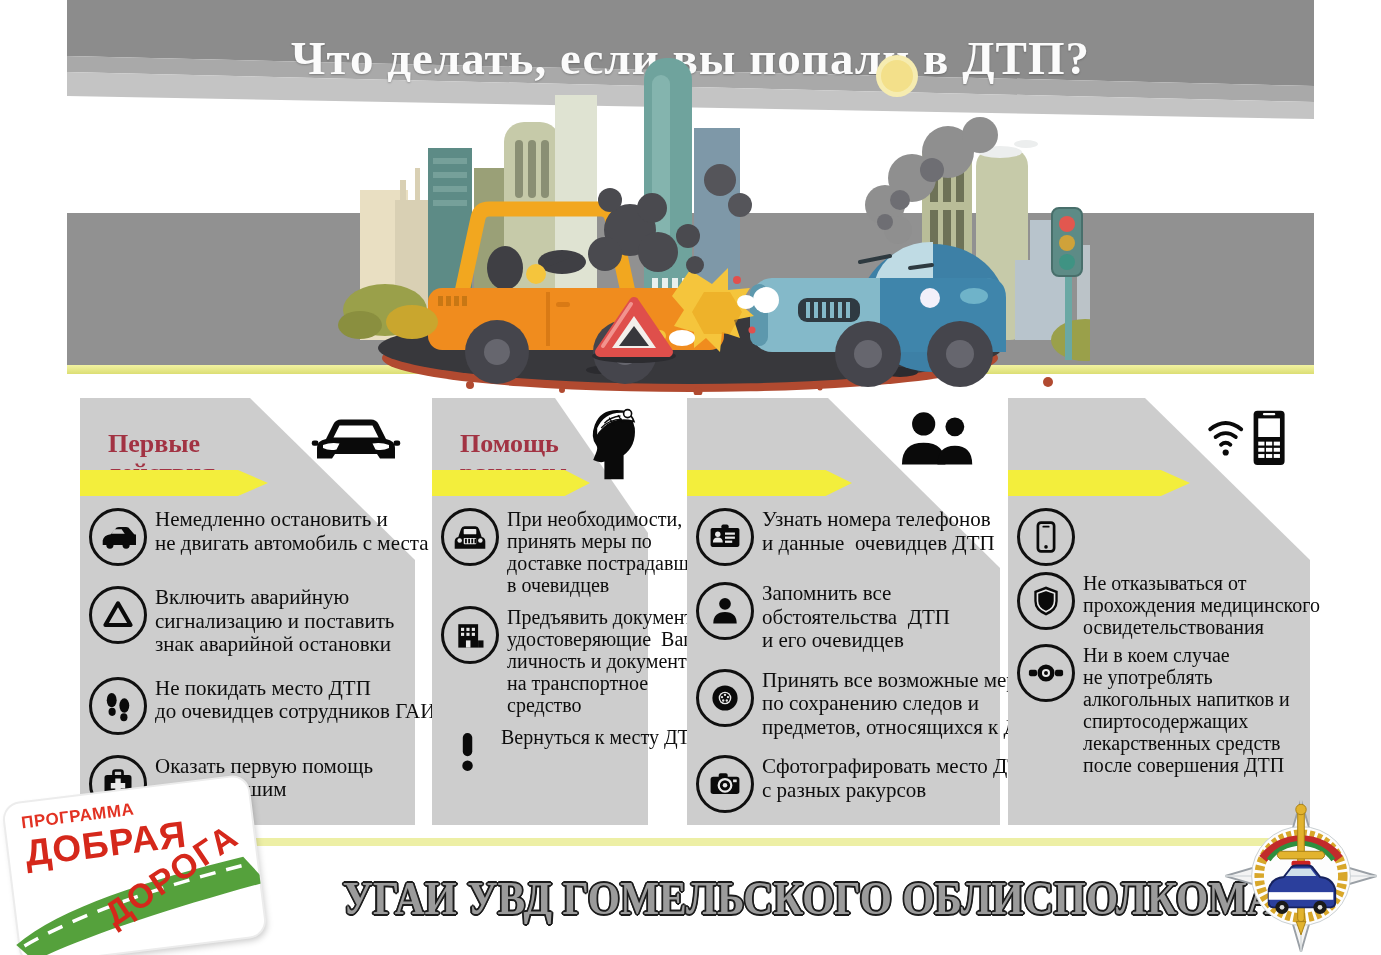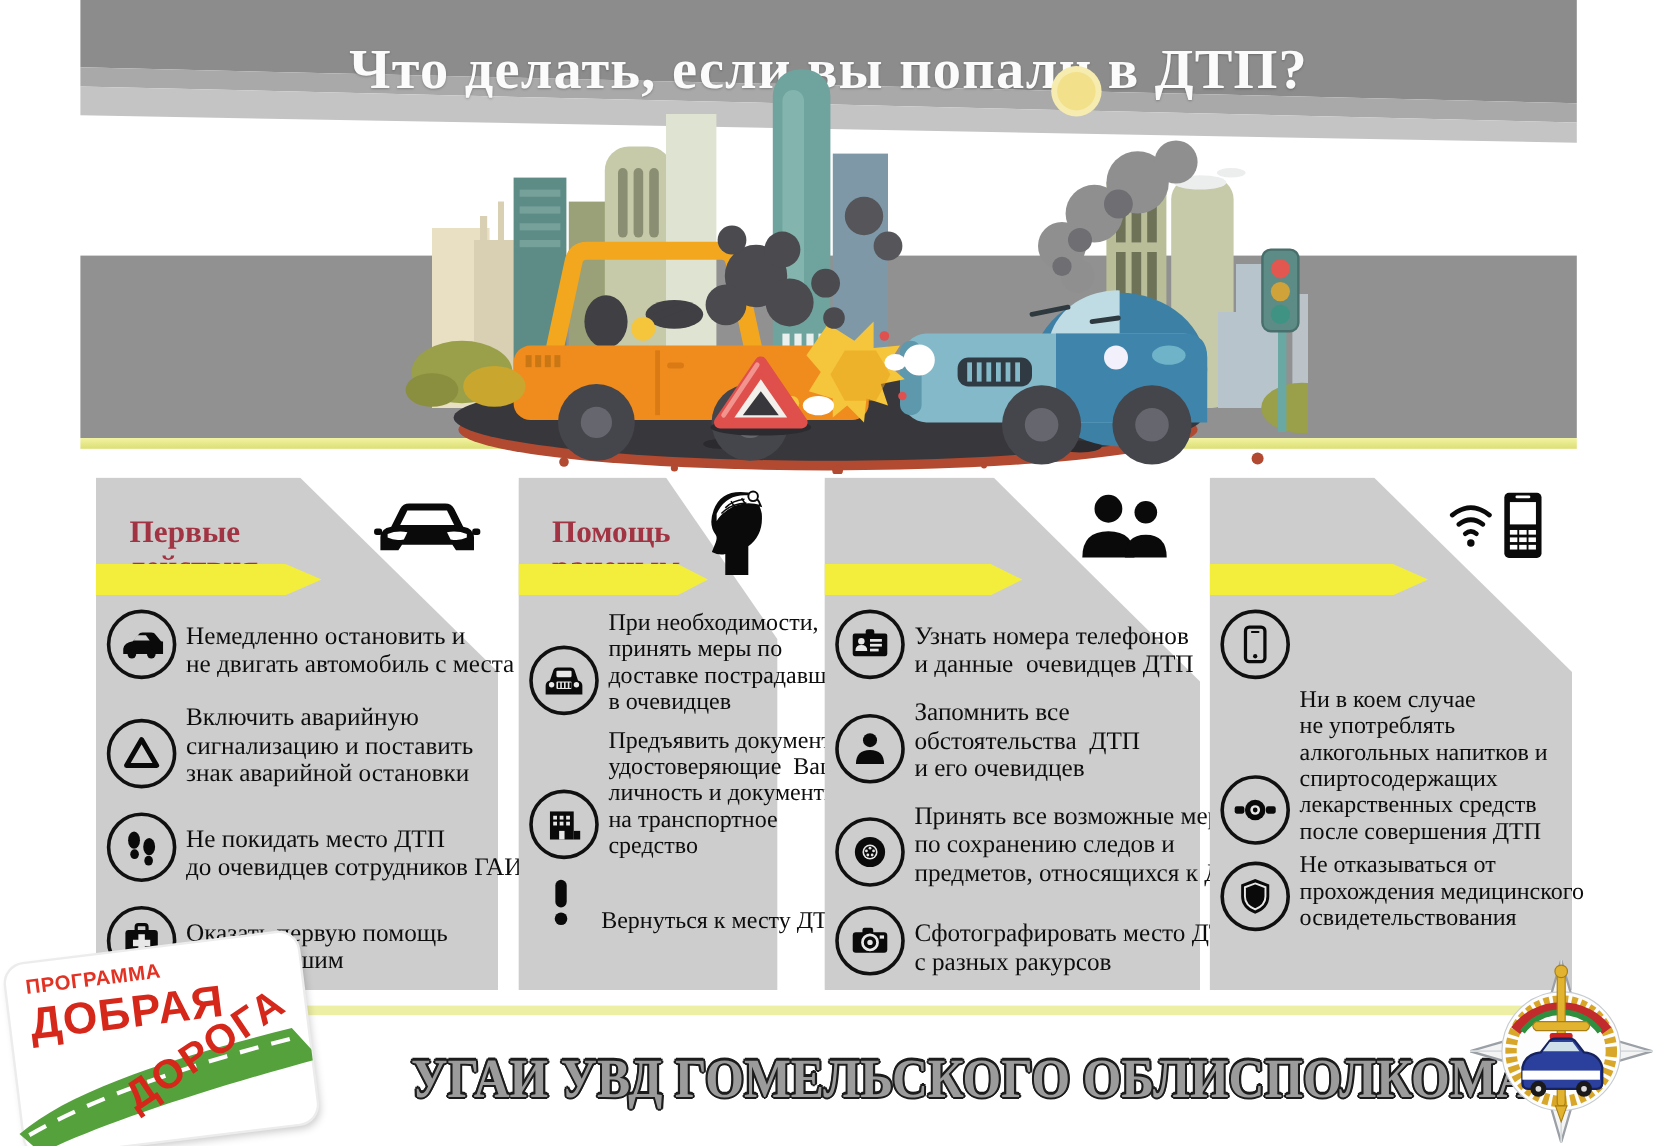--- a/index.html
+++ b/index.html
@@ -33,21 +33,21 @@
   .hicon{position:absolute;z-index:2}
   .card1 .hicon{right:14px;top:10px;width:90px;height:62px}
   .card2 .hicon{right:2px;top:4px;width:64px;height:84px}
   .card3 .hicon{right:24px;top:10px;width:80px;height:58px}
   .card4 .hicon{right:12px;top:8px;width:95px;height:62px}
   .arrow{position:absolute;left:0;top:72px;height:26px;z-index:2;background:#f3ee3c;
     clip-path:polygon(0 0,84% 0,100% 50%,84% 100%,0 100%);}
   .card1 .arrow{width:188px}.card2 .arrow{width:158px}
   .card3 .arrow{width:165px}.card4 .arrow{width:182px}
   .items{position:absolute;left:9px;top:110px;right:-40px;z-index:2}
-  .item{display:flex;align-items:flex-end}
+  .item{display:flex;align-items:flex-start}
   .card1 .item{margin-bottom:20px}.card2 .item{margin-bottom:10px}
   .card3 .item{margin-bottom:16px}.card4 .item{margin-bottom:6px}
   .icircle{flex:0 0 52px;width:52px;height:52px;border:3px solid #101010;border-radius:50%;
     display:flex;align-items:center;justify-content:center;background:transparent}
   .icircle svg{width:36px;height:36px}
   .nocircle{border:none}
   .nocircle svg{width:42px;height:42px}
   .item-text{margin:0 0 0 8px;font-size:21px;line-height:1.12;white-space:pre;color:#0d0d0d;}
   .card2 .item-text,.card4 .item-text{font-size:20px;line-height:1.1}
   
@@ -567,39 +567,39 @@
       <div class="item">
         <span class="icircle">
             <svg viewBox="0 0 40 40">
               <use href="#g-phone"></use>
             </svg>
           </span>
       </div>
       <div class="item">
         <span class="icircle">
             <svg viewBox="0 0 40 40">
+              <use href="#g-shield"></use>
+            </svg>
+          </span>
+        <p class="item-text">Не отказываться от
+прохождения медицинского
+освидетельствования</p>
+      </div>
+      <div class="item">
+        <span class="icircle">
+            <svg viewBox="0 0 40 40">
               <use href="#g-breath"></use>
             </svg>
           </span>
         <p class="item-text">Ни в коем случае
 не употреблять
 алкогольных напитков и
 спиртосодержащих
 лекарственных средств
 после совершения ДТП</p>
-      </div>
-      <div class="item">
-        <span class="icircle">
-            <svg viewBox="0 0 40 40">
-              <use href="#g-shield"></use>
-            </svg>
-          </span>
-        <p class="item-text">Не отказываться от
-прохождения медицинского
-освидетельствования</p>
       </div>
     </div>
   </section>
 
   <div class="below-strip"></div>
 
   <div class="logo">
     <div class="logo-l1">ПРОГРАММА</div>
     <div class="logo-l2">ДОБРАЯ</div>
     <svg class="logo-road" viewBox="0 0 252 88">

